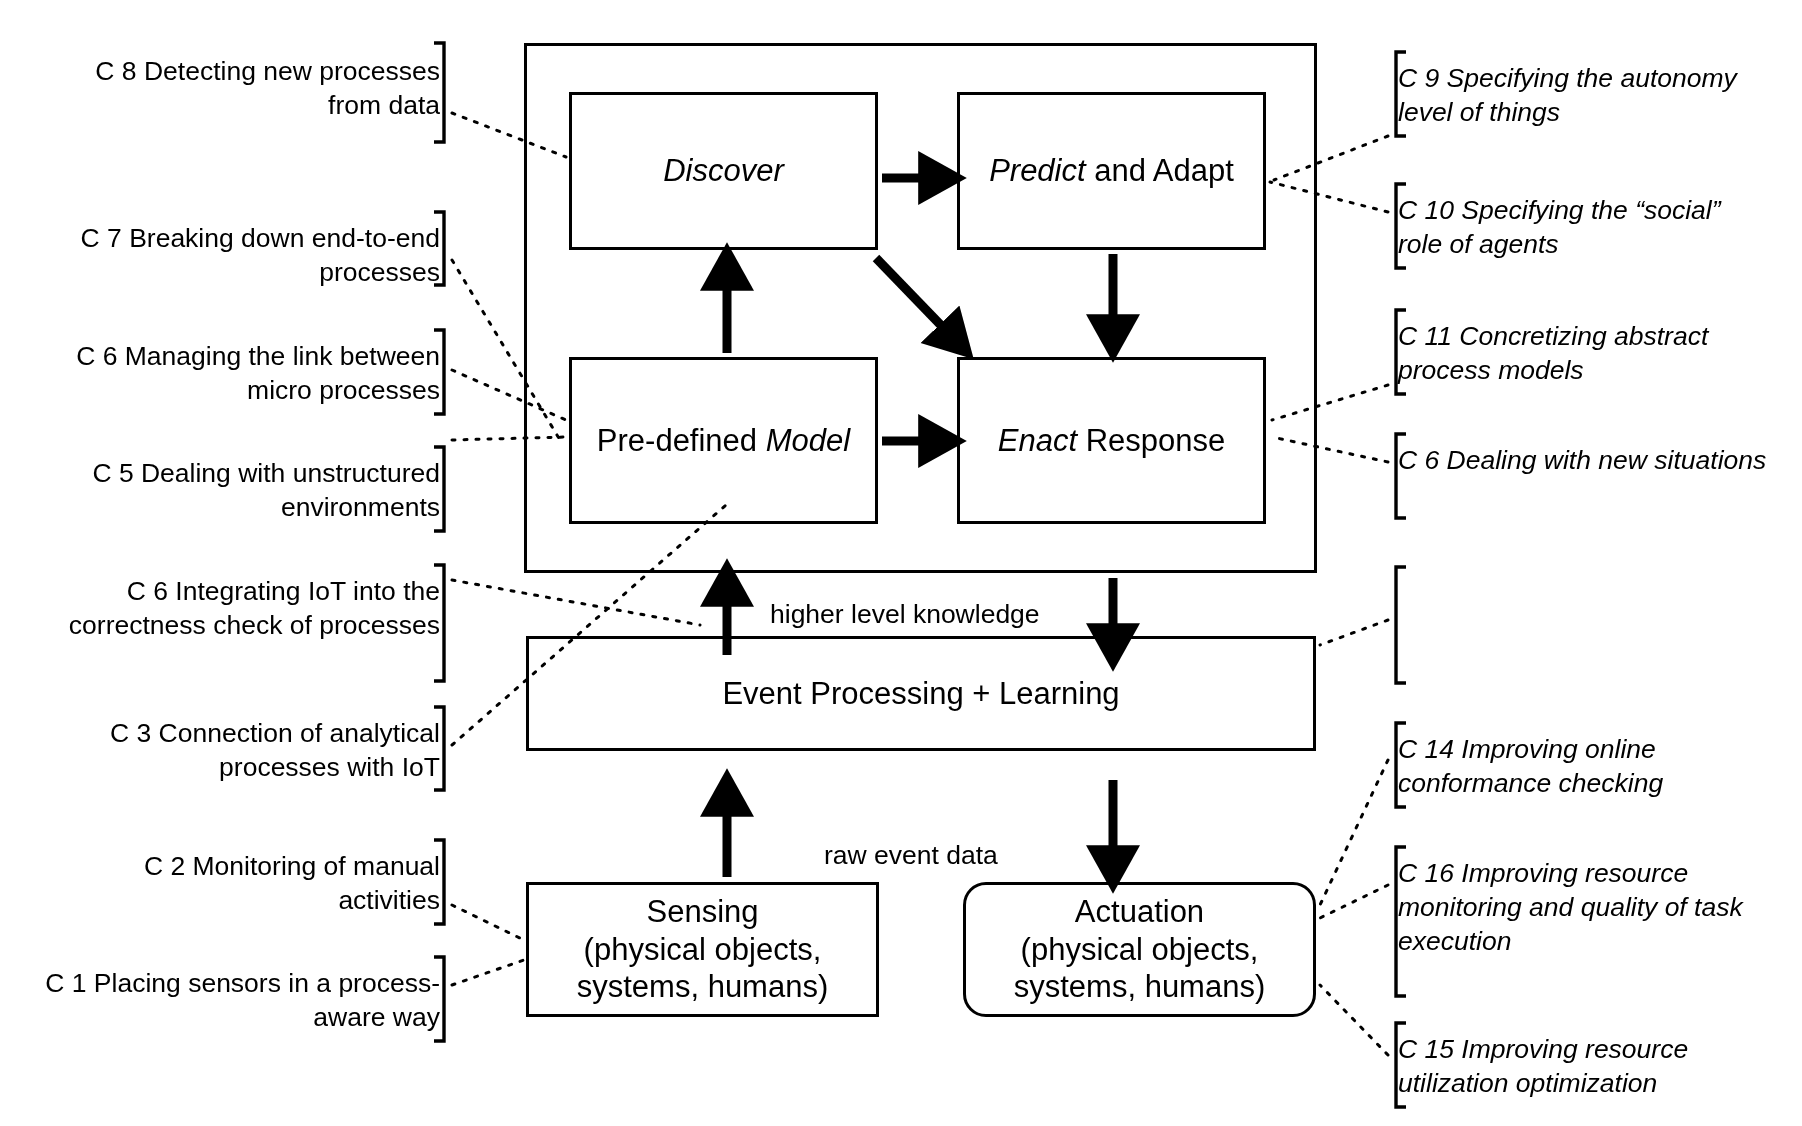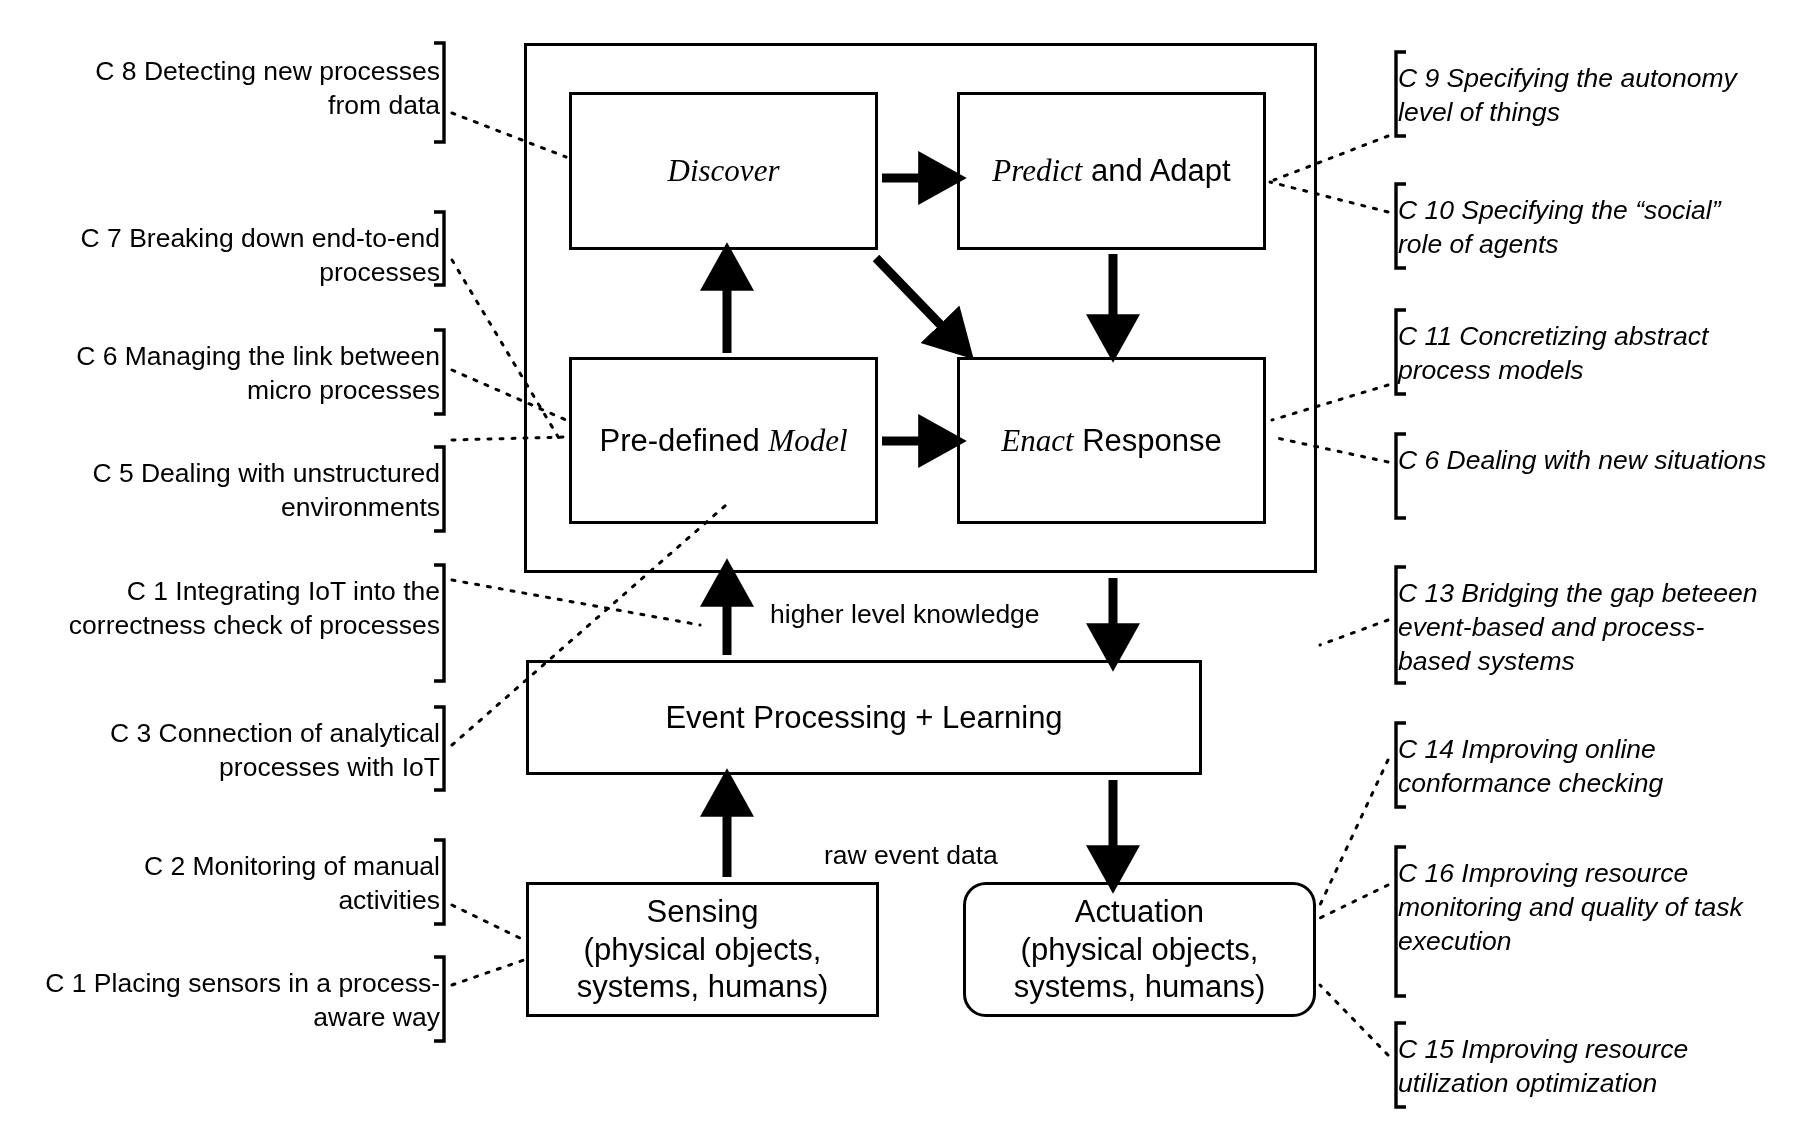--- a/index.html
+++ b/index.html
@@ -37,21 +37,21 @@
     text-align: center;
     font-size: 31px;
     line-height: 1.22;
   }
   .outer-box {
     position: absolute;
     border: 3px solid #000;
     box-sizing: border-box;
     background: transparent;
   }
-  .ital { font-style: italic; font-family: Liberation Serif, serif; }
+  .ital { font-style: italic; }
   .ann {
     position: absolute;
     font-size: 26.5px;
     line-height: 1.28;
     color: #000;
     box-sizing: border-box;
   }
   .ann-left {
     text-align: right;
     right: 0;
@@ -86,21 +86,21 @@
   </div>
 
   <div class="box" style="left:569px; top:357px; width:309px; height:167px;">
     <span><span>Pre-defined </span><span class="ital">Model</span></span>
   </div>
 
   <div class="box" style="left:957px; top:357px; width:309px; height:167px;">
     <span><span class="ital">Enact</span><span> Response</span></span>
   </div>
 
-  <div class="box" style="left:526px; top:660px; width:676px; height:115px;justify-content:center;">
+  <div class="box" style="left:526px; top:636px; width:790px; height:115px;justify-content:center;">
     <span>Event Processing + Learning</span>
   </div>
 
   <div class="box" style="left:526px; top:882px; width:353px; height:135px;">
     <span>
       <span>Sensing</span><br>
       <span>(physical objects,</span><br>
       <span>systems, humans)</span>
     </span>
   </div>
@@ -184,30 +184,29 @@
       <line x1="1388" y1="885" x2="1320" y2="918"></line>
       <line x1="1388" y1="1055" x2="1320" y2="985"></line>
     </g>
   </svg>
 
   <div class="left-col">
     <div class="ann ann-left" style="top:55px; width:395px;">C 8 Detecting new processes from data</div>
     <div class="ann ann-left" style="top:222px; width:395px;">C 7 Breaking down end-to-end processes</div>
     <div class="ann ann-left" style="top:340px; width:395px;">C 6 Managing the link between micro processes</div>
     <div class="ann ann-left" style="top:457px; width:395px;">C 5 Dealing with unstructured environments</div>
-    <div class="ann ann-left" style="top:575px; width:395px;">C 1 Integrating IoT into the correctness check of processes</div>
+    <div class="ann ann-left" style="top:575px; width:395px;">C 6 Integrating IoT into the correctness check of processes</div>
     <div class="ann ann-left" style="top:717px; width:395px;">C 3 Connection of analytical processes with IoT</div>
     <div class="ann ann-left" style="top:850px; width:395px;">C 2 Monitoring of manual activities</div>
     <div class="ann ann-left" style="top:967px; width:395px;">C 1 Placing sensors in a process-aware way</div>
   </div>
 
   <div class="right-col">
     <div class="ann ann-right" style="top:62px; width:370px;">C 9 Specifying the autonomy level of things</div>
     <div class="ann ann-right" style="top:194px; width:370px;">C 10 Specifying the “social” role of agents</div>
     <div class="ann ann-right" style="top:320px; width:370px;">C 11 Concretizing abstract process models</div>
     <div class="ann ann-right" style="top:444px; width:370px;">C 6 Dealing with new situations</div>
-    <div class="ann ann-right" style="top:577px; width:370px;">C 13 Bridging the gap beteeen event-based and process-based systems</div>
     <div class="ann ann-right" style="top:733px; width:370px;">C 14 Improving online conformance checking</div>
     <div class="ann ann-right" style="top:857px; width:370px;">C 16 Improving resource monitoring and quality of task execution</div>
     <div class="ann ann-right" style="top:1033px; width:370px;">C 15 Improving resource utilization optimization</div>
   </div>
 
 </div>
 
 </body></html>

